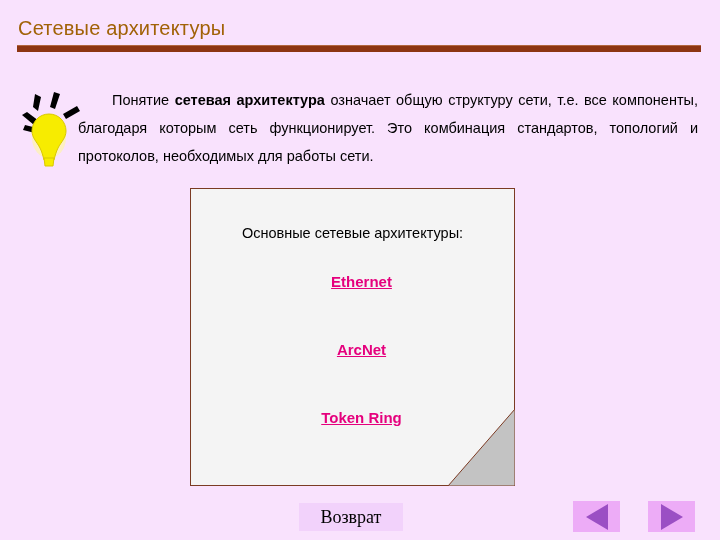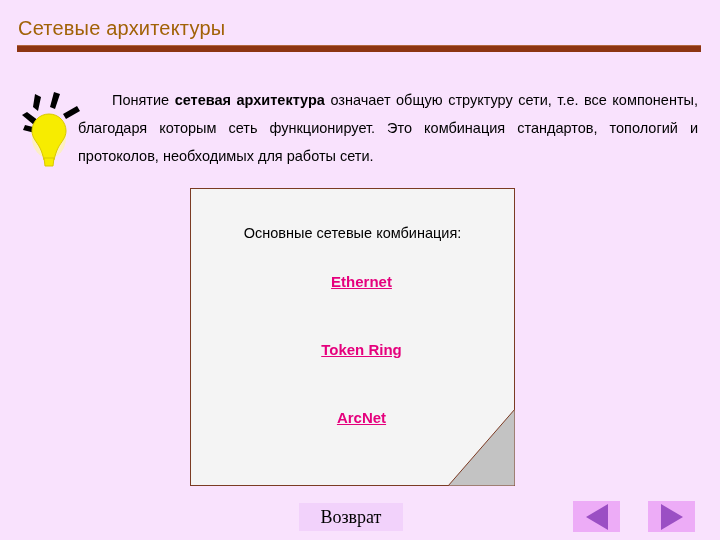--- a/index.html
+++ b/index.html
@@ -179,27 +179,27 @@
 <div id="architectures-card">
   <div id="card-surface"></div>
 
   <div id="card-fold">
     <svg viewBox="0 0 67 77" width="67" height="77" xmlns="http://www.w3.org/2000/svg">
       <polygon points="67,0 67,77 0,77" fill="#c3c3c3" stroke="#7b3b23" stroke-width="1"></polygon>
     </svg>
   </div>
 
   <div id="card-content">
-    <div id="card-heading">Основные сетевые комбинация:</div>
+    <div id="card-heading">Основные сетевые архитектуры:</div>
 
     <a class="arch-link">Ethernet</a>
 
+    <a class="arch-link">ArcNet</a>
+
     <a class="arch-link">Token Ring</a>
-
-    <a class="arch-link">ArcNet</a>
   </div>
 </div>
 
 <div id="return-button">Возврат</div>
 
 <div id="nav-prev" class="nav-button">
   <span class="tri"></span>
 </div>
 
 <div id="nav-next" class="nav-button">

